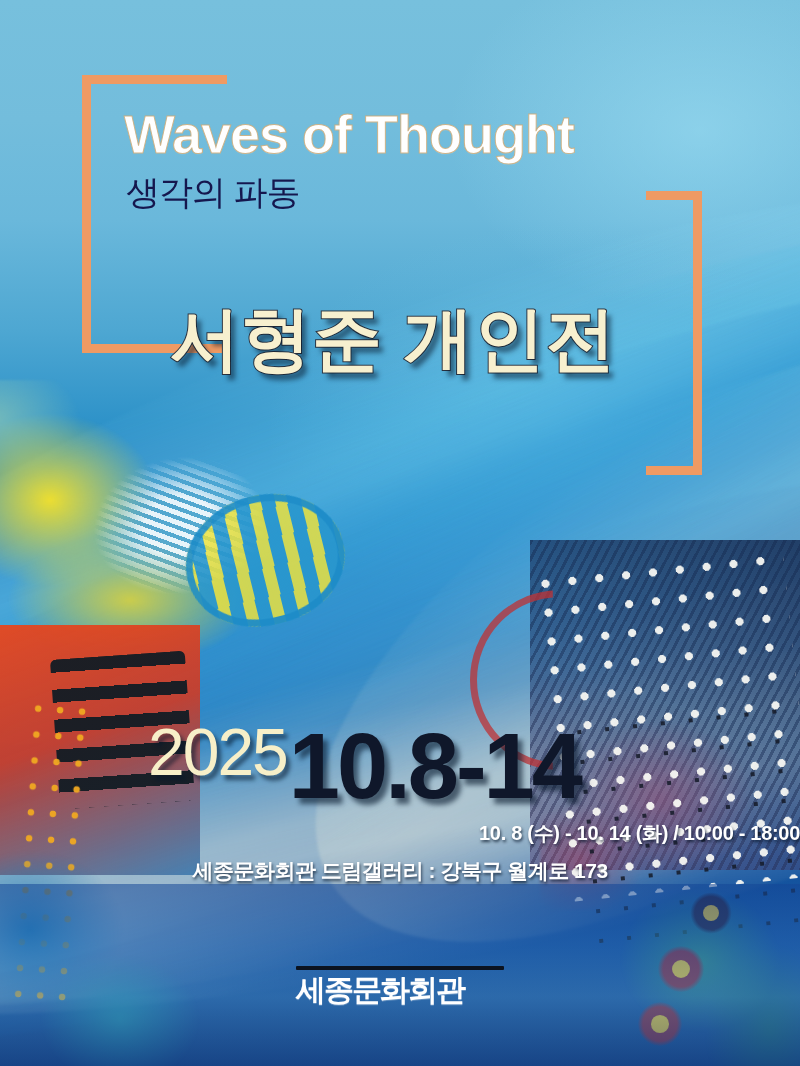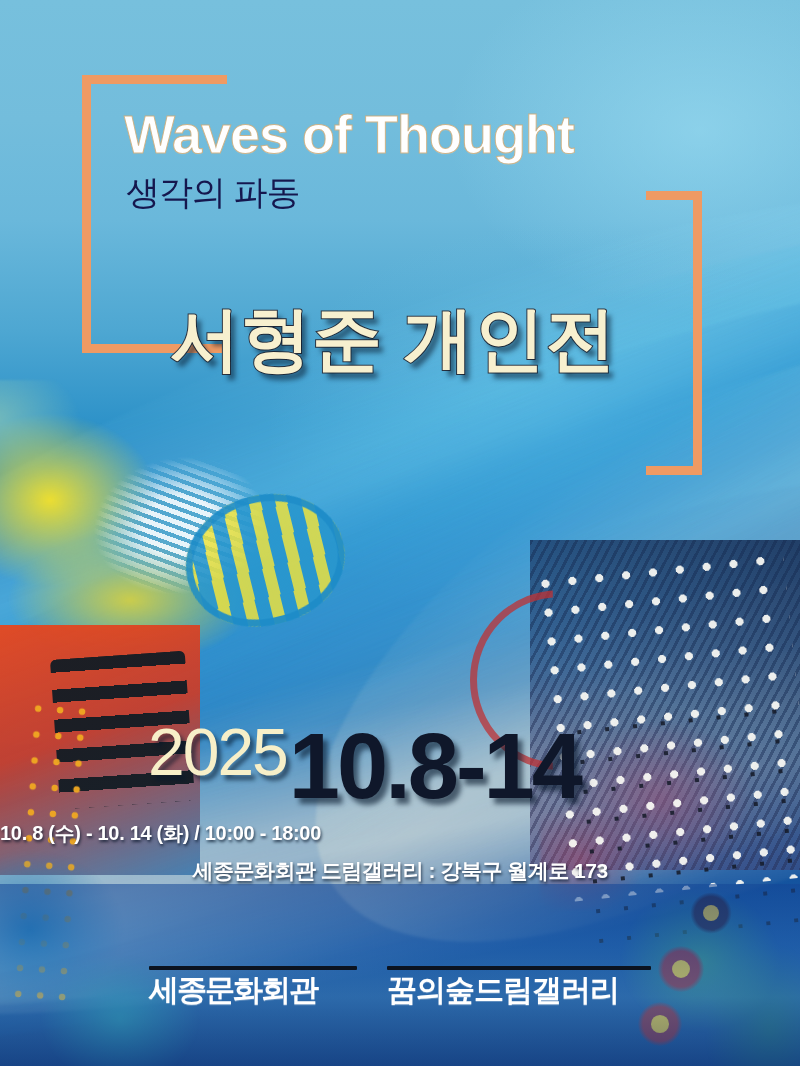--- a/index.html
+++ b/index.html
@@ -195,21 +195,21 @@
     font-size:66px; font-weight:400; letter-spacing:-2px;
     color:#f7efc8; text-shadow:4px 5px 4px rgba(6,24,44,.6);
   }
   .date-main{
     font-size:92px; font-weight:700; letter-spacing:-3px;
     color:#0f172a; text-shadow:5px 6px 5px rgba(6,24,44,.6);
     margin-left:2px;
   }
   .info1{
     position:absolute; left:0; right:0; top:820px;
-    text-align:left; font-size:20px; font-weight:700; letter-spacing:-.3px;
+    text-align:right; font-size:20px; font-weight:700; letter-spacing:-.3px;
     color:#ffffff; text-shadow:1px 2px 3px rgba(5,20,40,.75);
   }
   .info2{
     position:absolute; left:0; right:0; top:857px;
     text-align:center; font-size:21px; font-weight:700; letter-spacing:-.5px;
     color:#ffffff; text-shadow:1px 2px 3px rgba(5,20,40,.75);
   }
   .bottom-band{
     position:absolute; left:0; right:0; top:884px; height:182px;
     background:linear-gradient(180deg,
@@ -310,19 +310,15 @@
 
   <div class="info1">10. 8 (수) - 10. 14 (화) / 10:00 - 18:00</div>
 
   <div class="info2">세종문화회관 드림갤러리 : 강북구 월계로 173</div>
 
   <div class="logos">
     <div class="logo logo-a">
       <div class="logo-rule"></div>
       <div class="logo-text">세종문화회관</div>
     </div>
-    <div class="logo logo-b">
-      <div class="logo-rule"></div>
-      <div class="logo-text">꿈의숲드림갤러리</div>
-    </div>
   </div>
 
 </div>
 
 </body></html>

